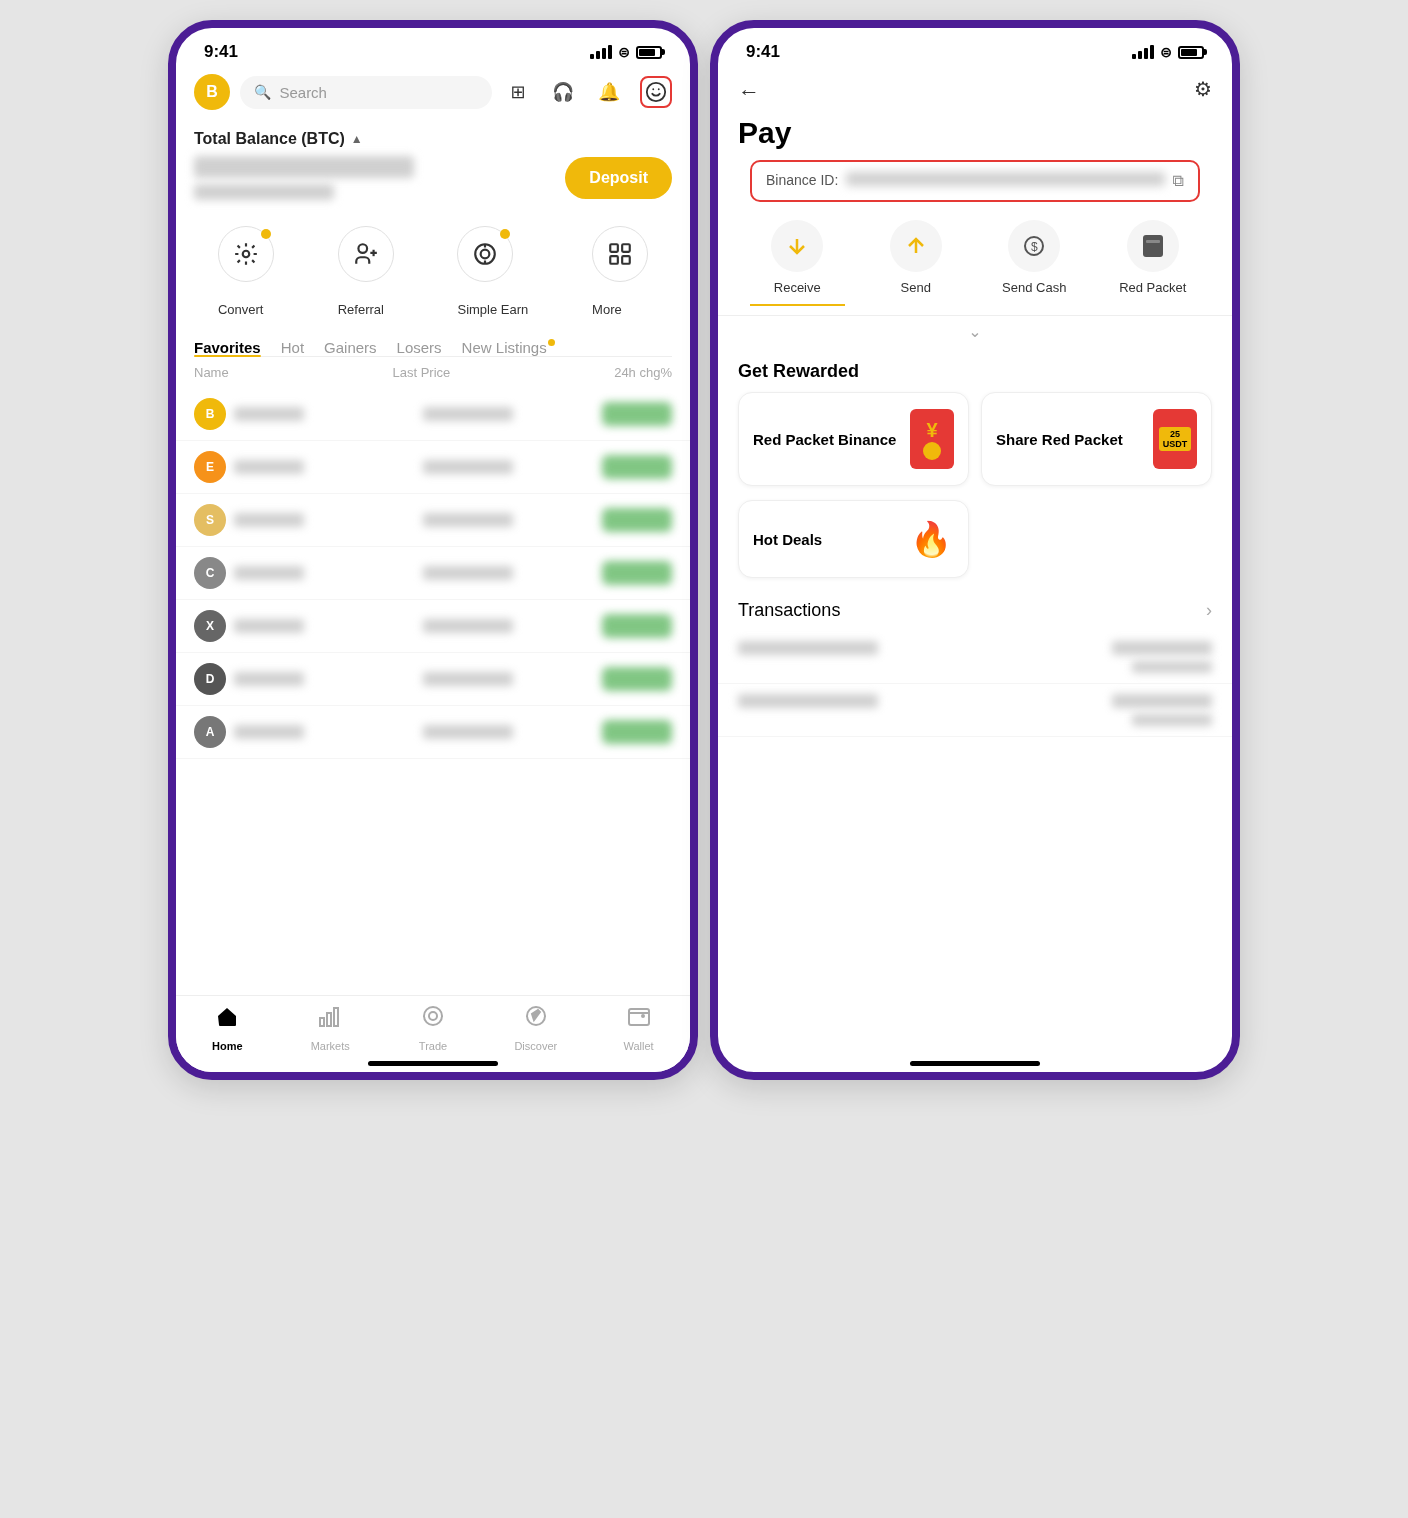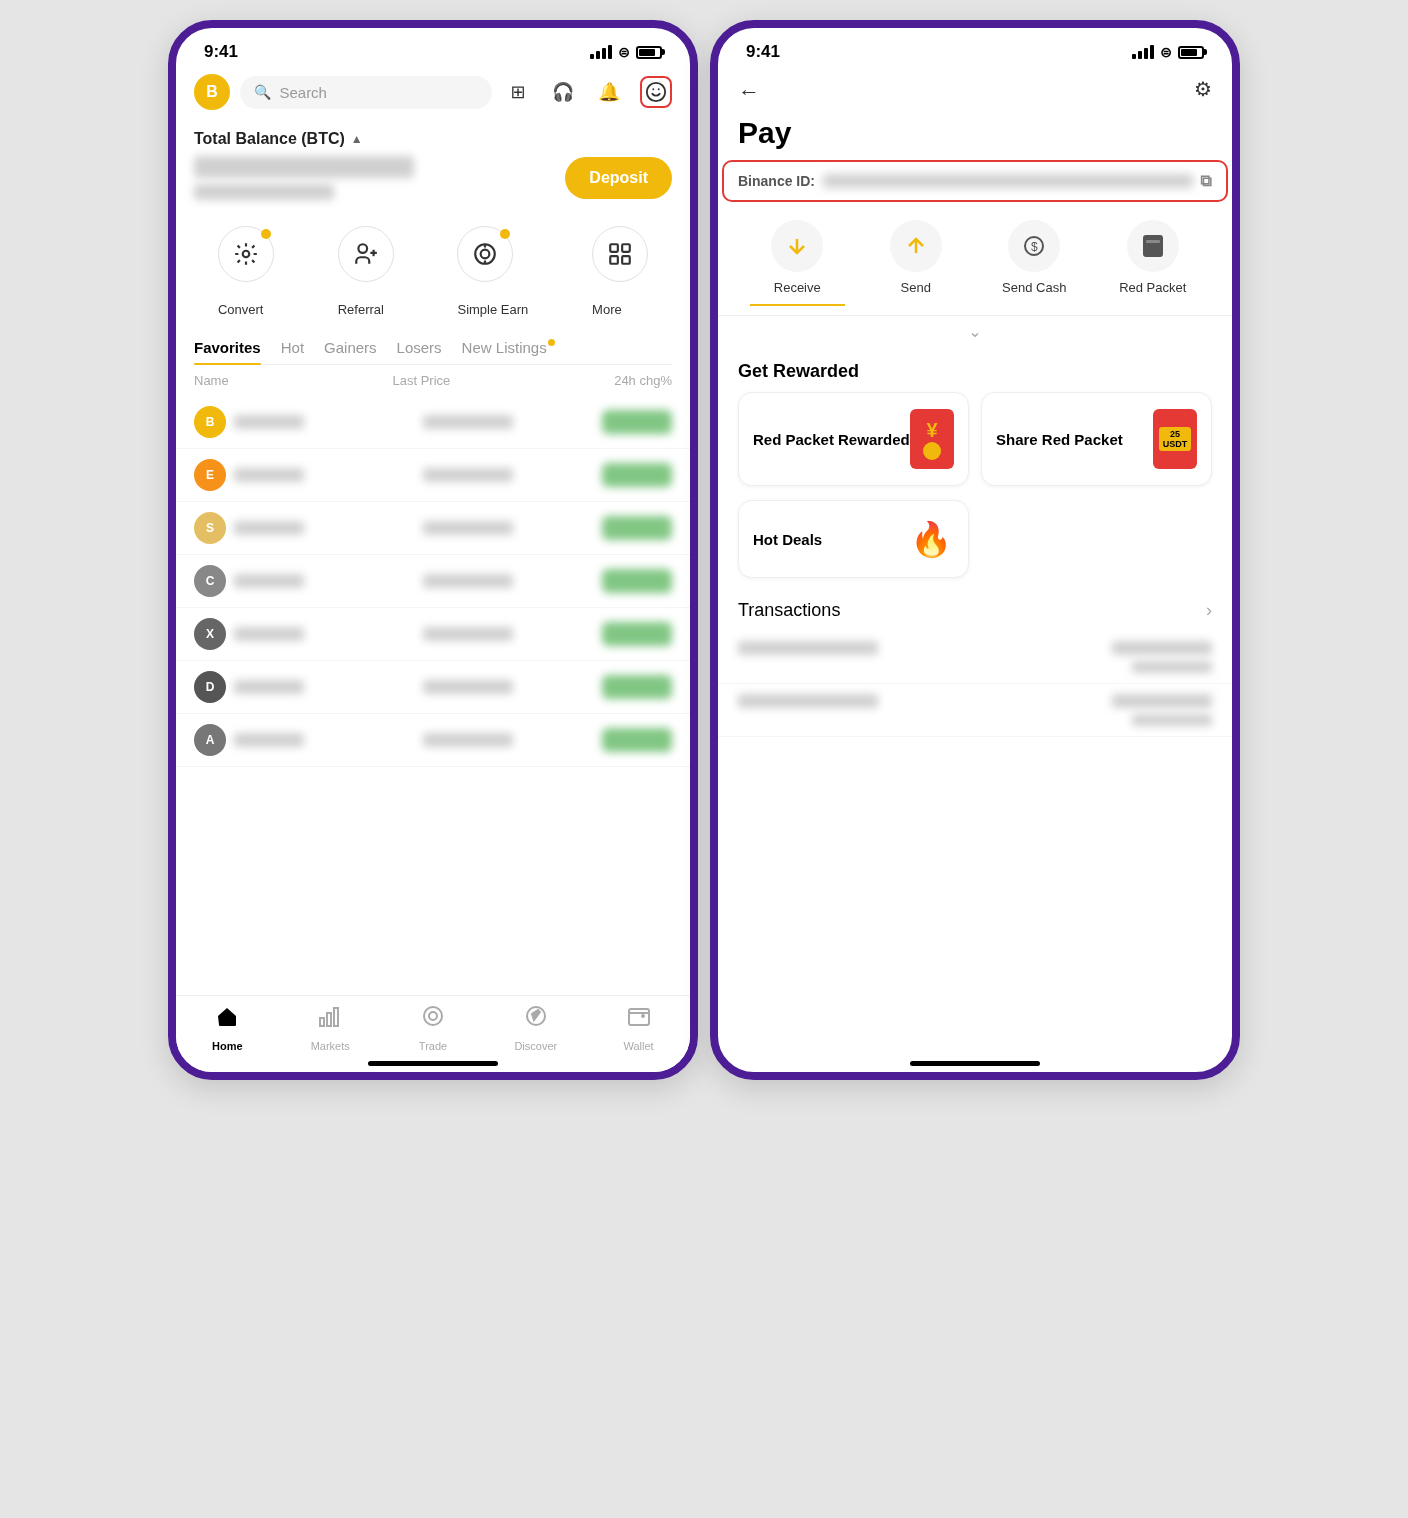--- a/index.html
+++ b/index.html
@@ -149,21 +149,21 @@
       display: flex; align-items: center; justify-content: center;
       font-size: 22px; background: #fff;
       position: relative;
     }
     .action-label { font-size: 13px; color: #333; }
 
     
     .tab-section { padding: 14px 18px 0; }
     .tab-bar { display: flex; gap: 20px; border-bottom: 1px solid #eee; padding-bottom: 0; }
     .tab-item {
-      font-size: 15px; color: #999; padding-bottom: 8px; cursor: pointer;
+      font-size: 15px; color: #999; cursor: pointer;
       position: relative;
     }
     .tab-item.active { font-weight: 700; color: #000; }
     .tab-item.active::after {
       content: '';
       position: absolute; bottom: -1px; left: 0; right: 0;
       height: 2px; background: #F0B90B; border-radius: 1px;
     }
     .tab-item.new-listings::after {
       content: '';
@@ -218,27 +218,26 @@
     
     .screen2 .s2-header {
       display: flex; justify-content: space-between; align-items: center;
       padding: 8px 20px 10px;
     }
     .back-btn { font-size: 22px; cursor: pointer; color: #333; }
     .gear-btn { font-size: 20px; cursor: pointer; color: #333; }
     .pay-title { font-size: 30px; font-weight: 700; padding: 4px 20px 10px; }
 
     .binance-id-bar {
-      display: flex; align-items: center;
-      margin: 0 4px 14px;
+      display: flex; align-items: flex-start;
+      margin: 0 32px 14px;
       padding: 10px 14px;
       border: 2.5px solid #e53935;
       border-radius: 10px;
       gap: 8px;
-      font-weight: bold;
     }
     .bid-label { font-size: 14px; color: #555; }
     .bid-value-blurred {
       flex: 1; height: 14px;
       background: #d0d0d0; border-radius: 3px; filter: blur(5px);
     }
     .copy-icon { font-size: 16px; color: #888; cursor: pointer; }
 
     .pay-actions {
       display: flex;
@@ -648,21 +647,21 @@
       </div>
     </div>
 
     <div class="chevron-down">⌄</div>
 
     <div class="section-title">Get Rewarded</div>
 
     <div class="reward-cards">
 
       <div class="reward-card">
-        <span class="reward-card-text">Red Packet Rewarded</span>
+        <span class="reward-card-text">Red Packet Binance</span>
         <div class="red-packet-img">
           <div style="width:18px;height:18px;background:#F0B90B;border-radius:50%;display:flex;align-items:center;justify-content:center;">
             <svg width="12" height="12" viewBox="0 0 12 12">
                 <circle cx="6" cy="6" r="5" fill="#F0B90B"></circle>
               </svg>
           </div>
         </div>
       </div>
 
       <div class="reward-card">

